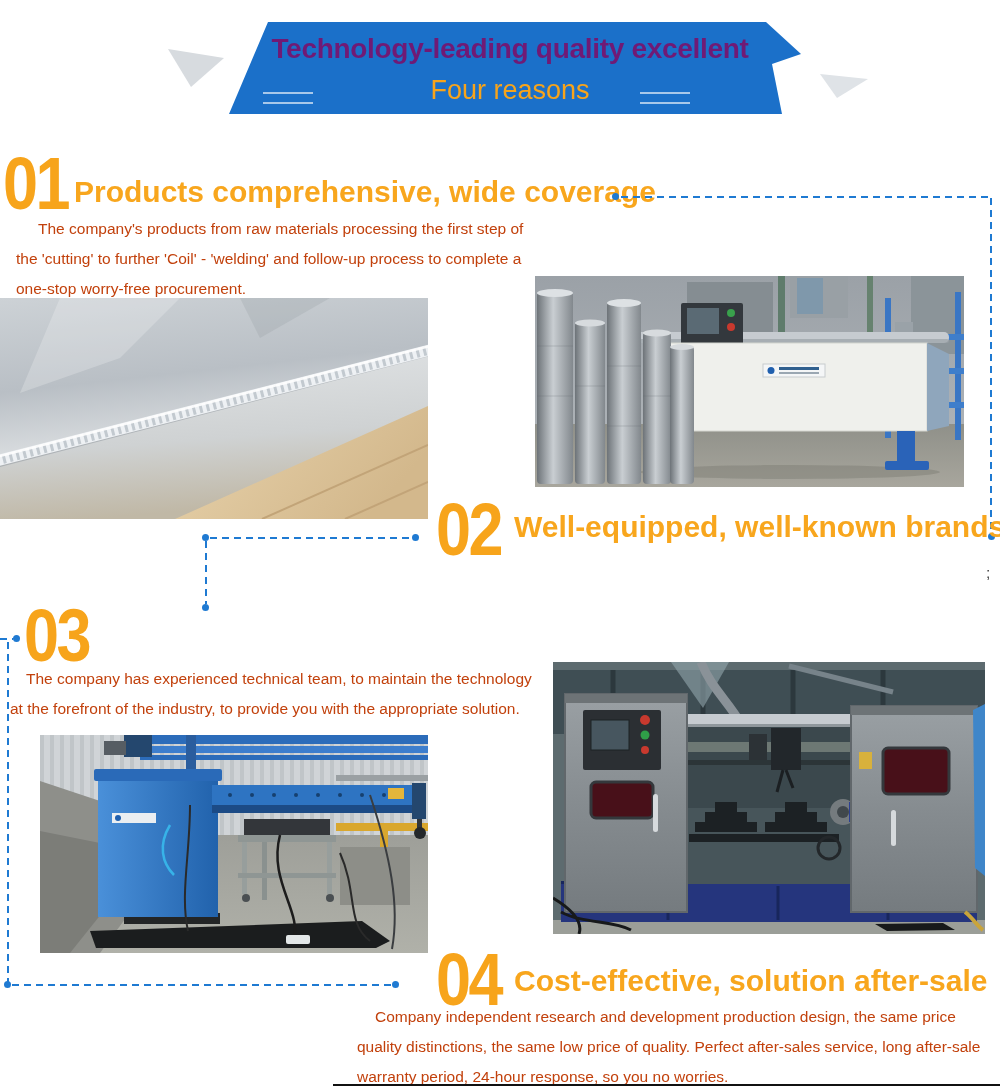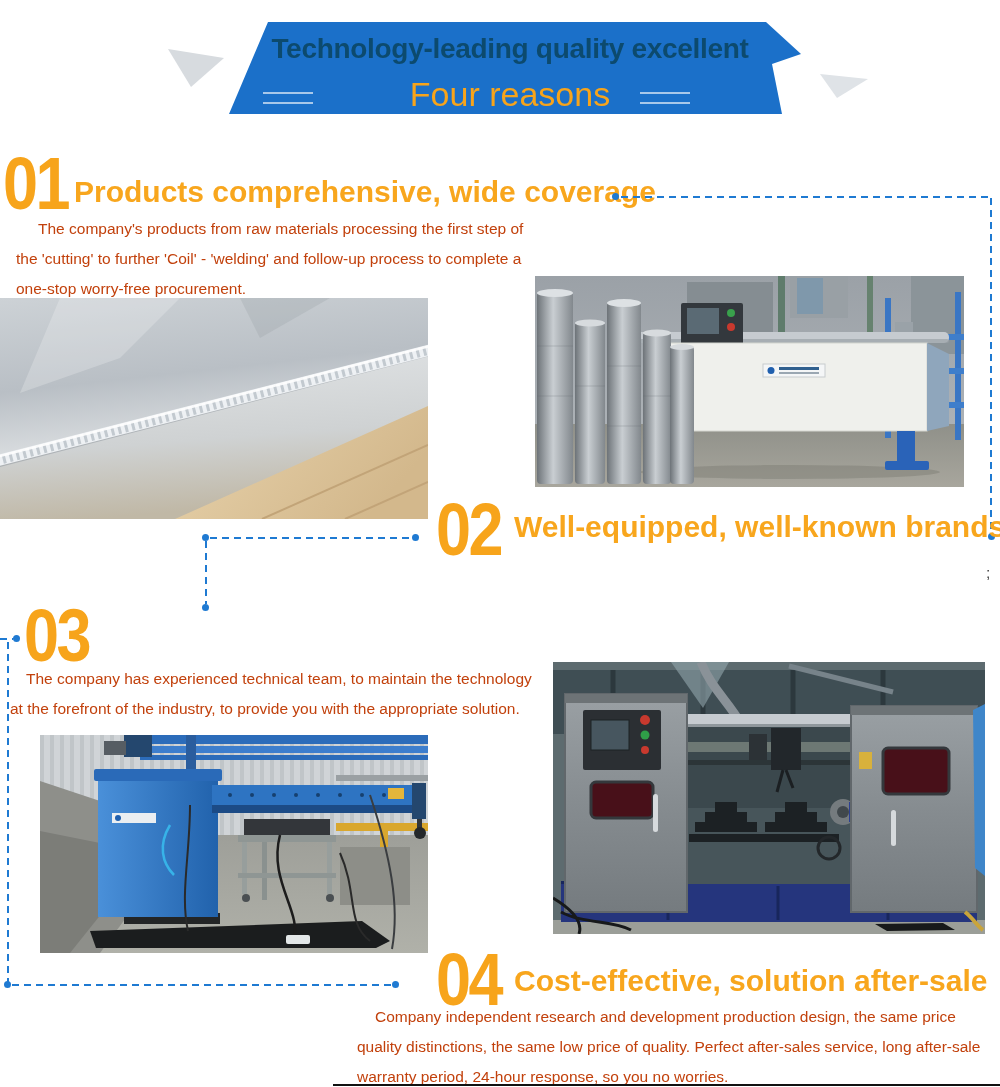--- a/index.html
+++ b/index.html
@@ -5,25 +5,25 @@
   html,body{margin:0;padding:0;background:#ffffff;}
   .page{
     position:relative;width:1000px;height:1087px;background:#ffffff;
     overflow:hidden;font-family:"Liberation Sans",sans-serif;
   }
 
   
   .banner-svg{position:absolute;left:0;top:0;}
   .banner-title{
     position:absolute;left:250px;top:33px;width:520px;text-align:center;
-    font-size:28px;font-weight:bold;color:#0c4a6e;letter-spacing:-0.3px;white-space:pre;
+    font-size:28px;font-weight:bold;color:#701a75;letter-spacing:-0.3px;white-space:pre;
   }
   .banner-subtitle{
     position:absolute;left:250px;top:75px;width:520px;text-align:center;
-    font-size:34px;font-weight:400;color:#f7a41b;white-space:pre;
+    font-size:27px;font-weight:400;color:#f7a41b;white-space:pre;
   }
   .deco-lines{
     position:absolute;top:92px;height:8px;
     border-top:2px solid rgba(255,255,255,.62);
     border-bottom:2px solid rgba(255,255,255,.62);
   }
 
   
   .num{
     position:absolute;color:#f7a41b;font-weight:800;font-size:75px;line-height:1;

